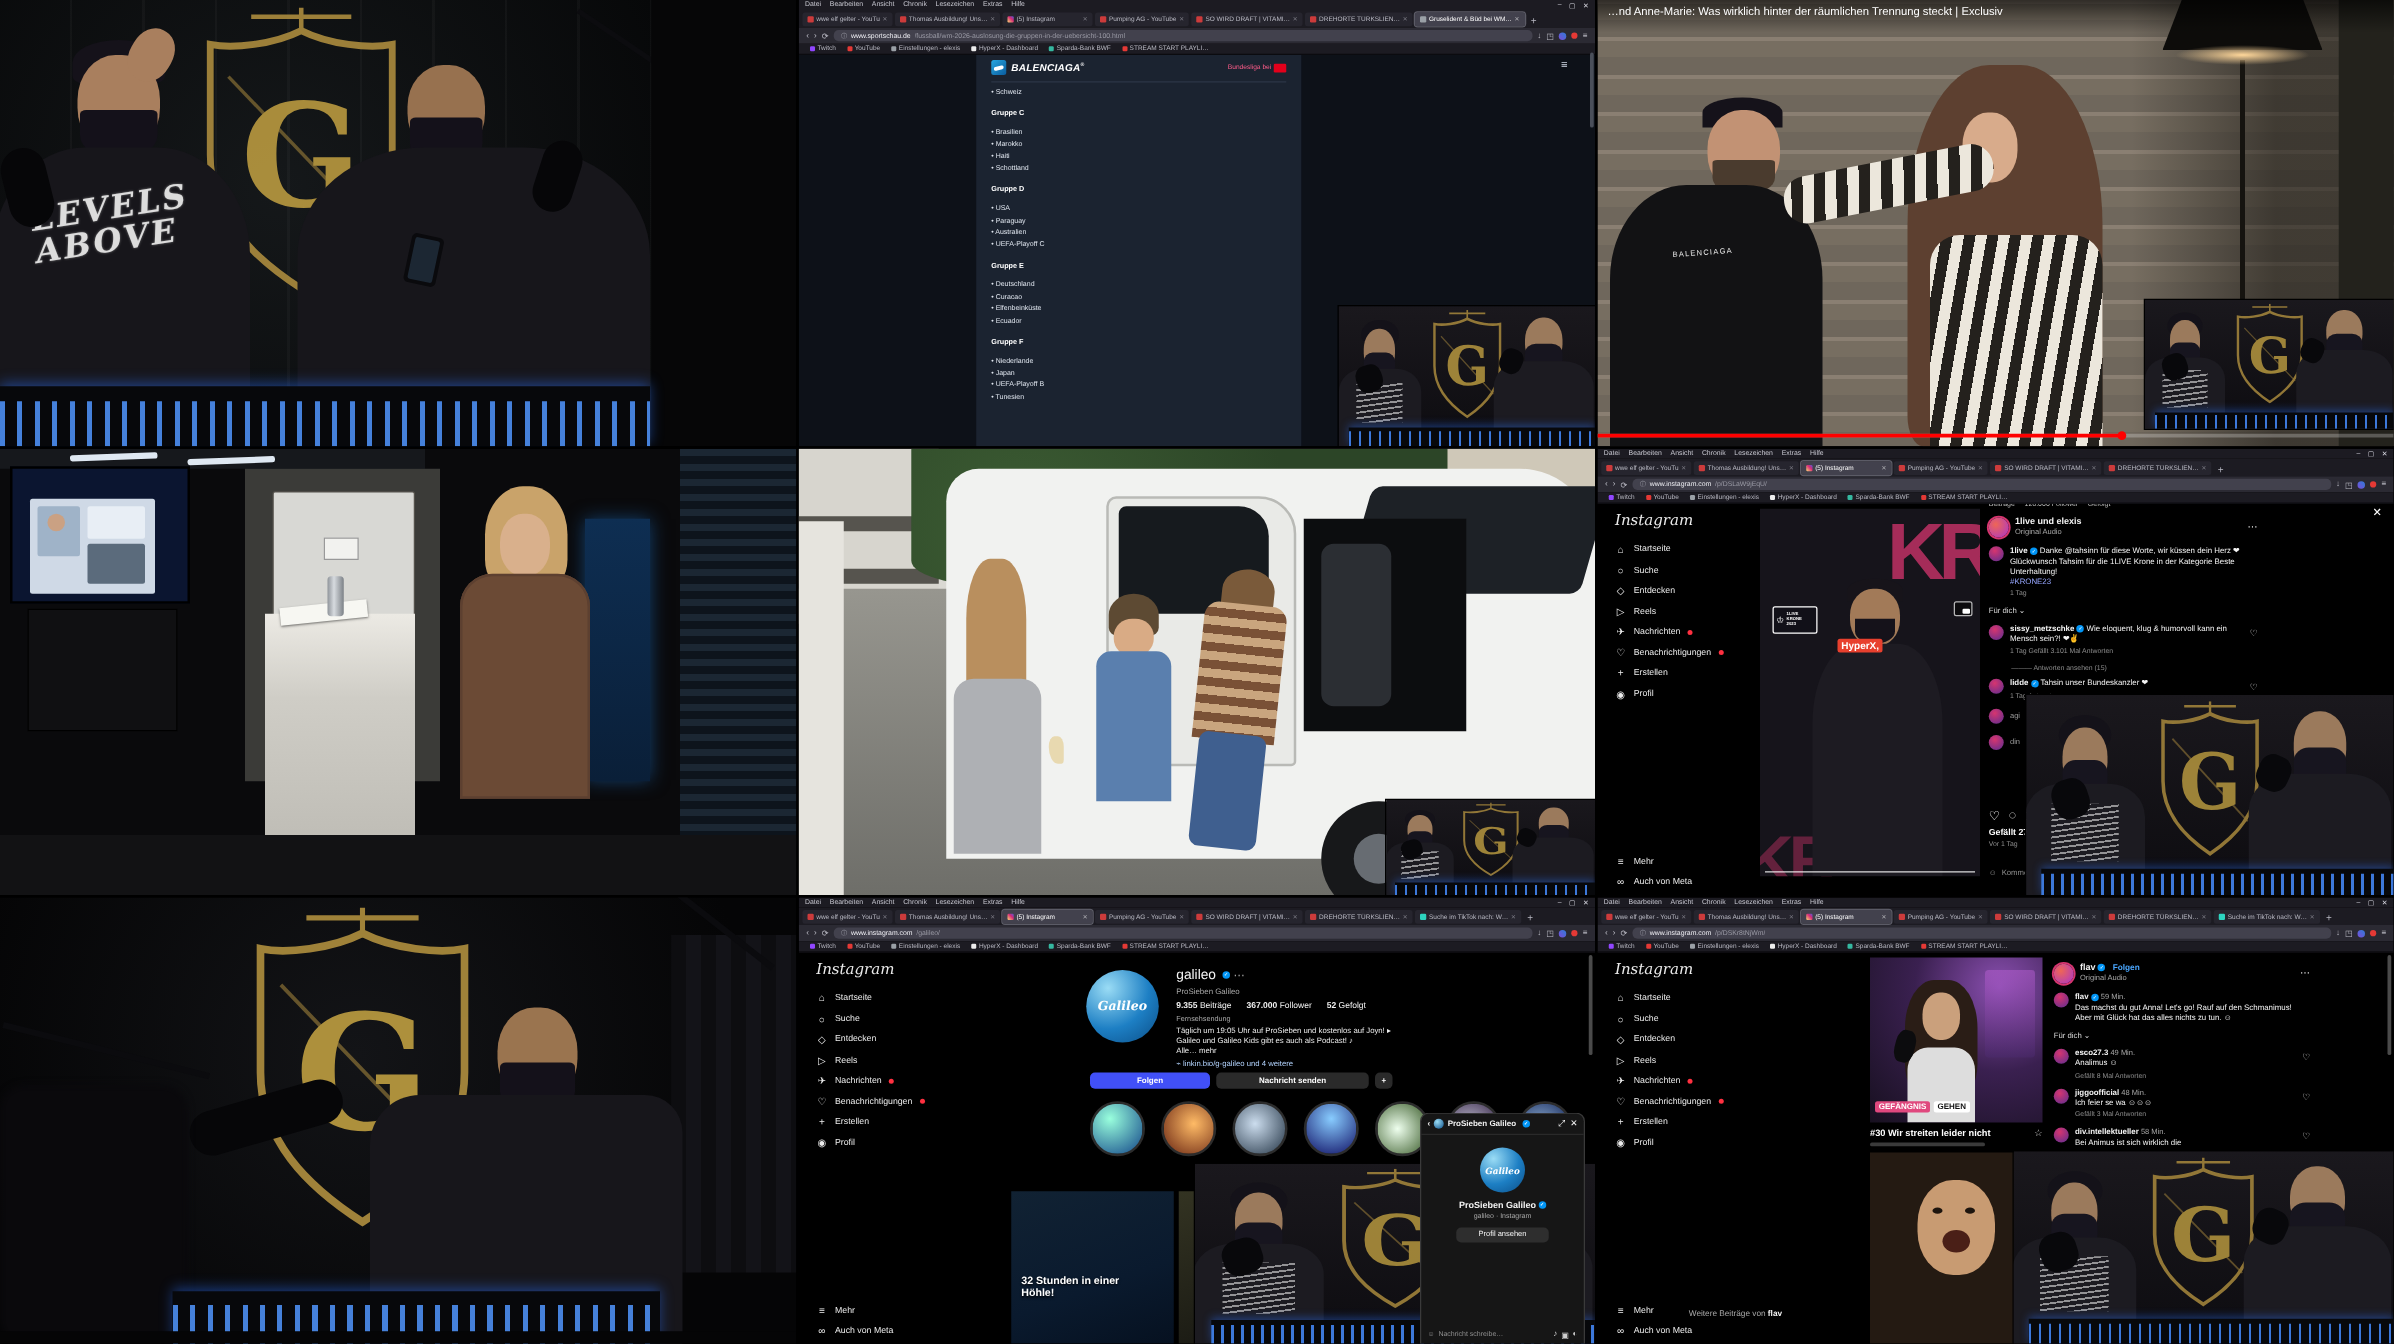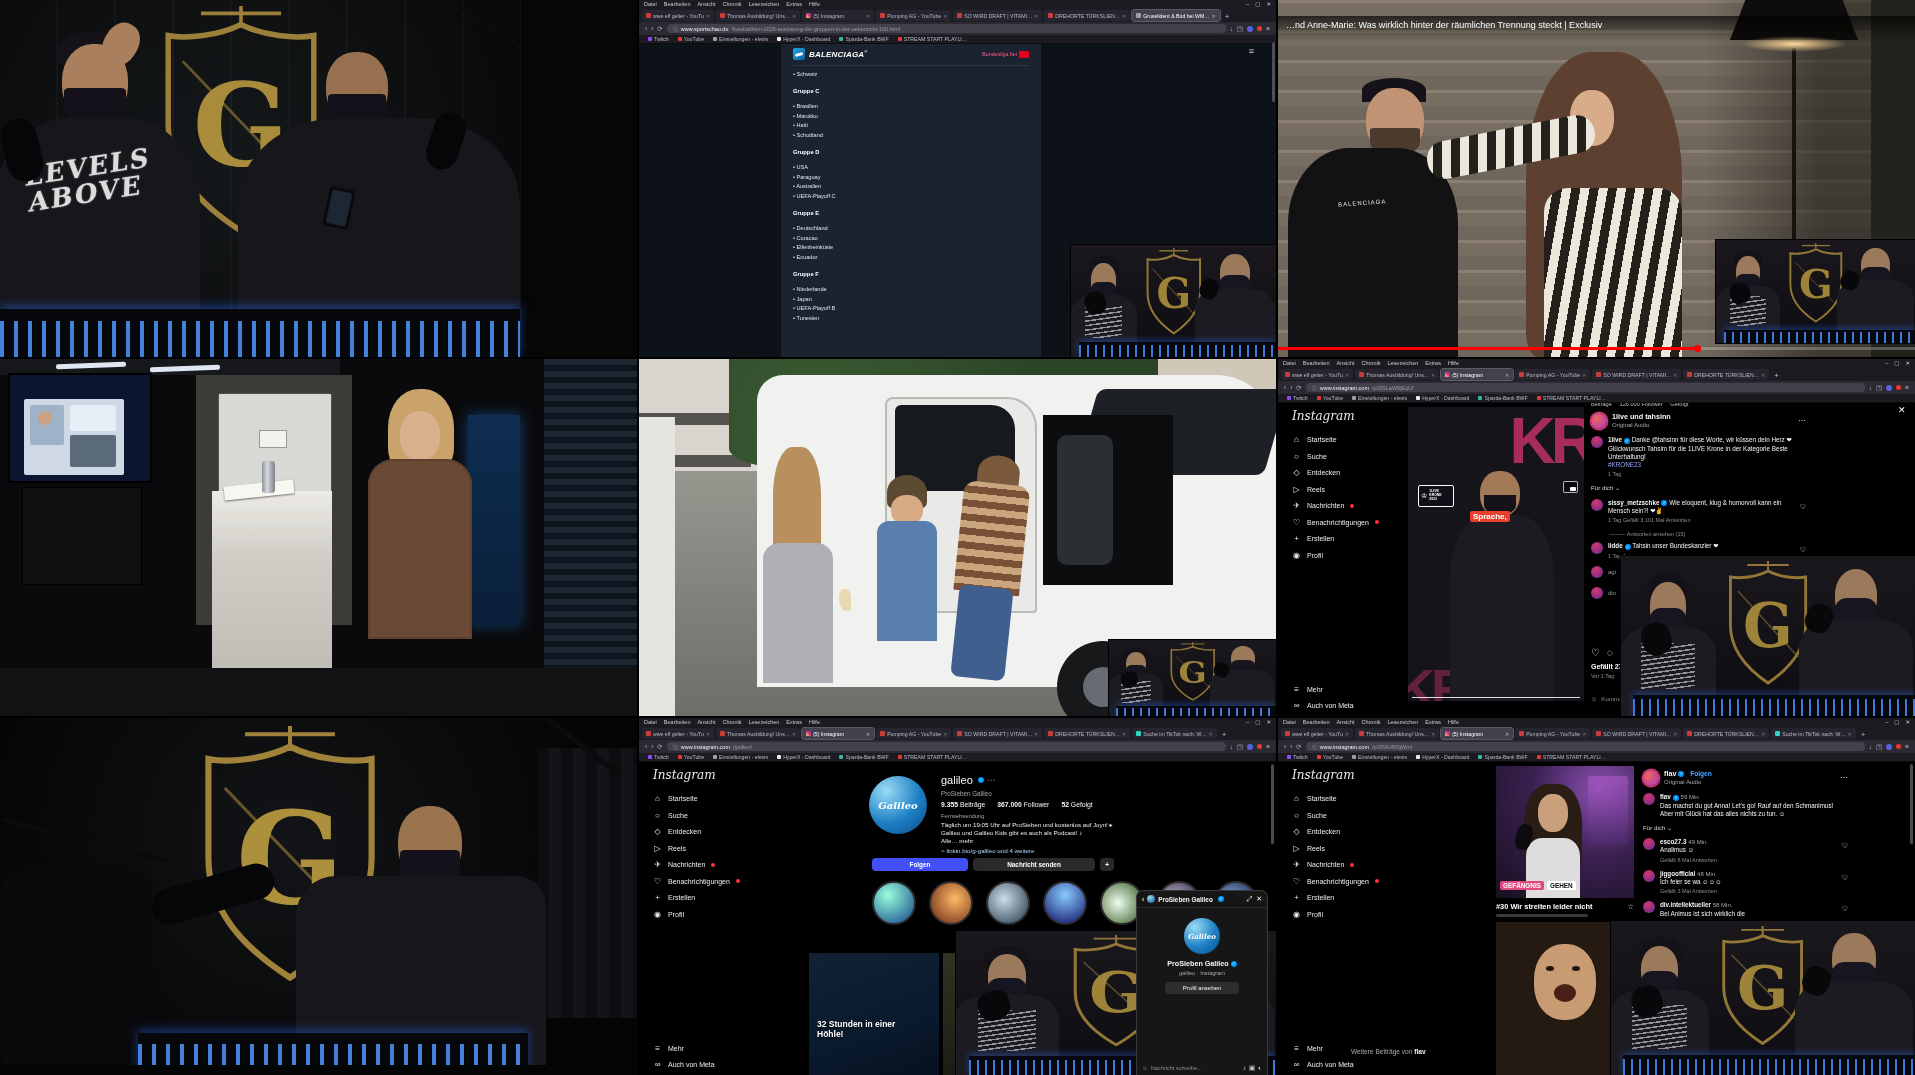--- a/index.html
+++ b/index.html
@@ -222,21 +222,21 @@
       font-family:"DejaVu Serif",serif;font-style:italic;font-weight:bold;font-size:26px;line-height:26px;
       color:#ededed;letter-spacing:2px;text-shadow:0 0 2px #888;opacity:.92}
   .phone{position:absolute;left:326px;top:188px;width:26px;height:40px;background:#0a0a0d;border-radius:4px;transform:rotate(12deg)}
   .phone::after{content:"";position:absolute;inset:3px;background:#1c2733;border-radius:2px}
 
   
   #c13 .planks{position:absolute;inset:0;background:
       repeating-linear-gradient(180deg,#8a7f72 0 3px,#776e61 3px 16px,#6f675c 16px 30px)}
   #c13 .darkright{position:absolute;right:0;top:0;width:210px;height:357px;
       background:linear-gradient(90deg,transparent,rgba(20,18,14,.55) 55%)}
-  .yt-titlebar{position:absolute;left:0;top:16px;right:0;height:26px;z-index:8;
+  .yt-titlebar{position:absolute;left:0;top:0;right:0;height:26px;z-index:8;
       background:linear-gradient(180deg,rgba(0,0,0,.65),rgba(0,0,0,0));color:#fff;font-size:9px;padding:4px 8px;box-sizing:border-box;white-space:nowrap}
   .lampshade{position:absolute;left:452px;top:0;width:128px;height:40px;background:#0d0c0a;
       clip-path:polygon(12% 0,88% 0,100% 100%,0 100%);z-index:3}
   .lampglow{position:absolute;left:462px;top:36px;width:108px;height:16px;background:radial-gradient(ellipse at center,#ffd79a,rgba(255,215,154,0) 70%);z-index:3}
   .lamppole{position:absolute;left:514px;top:48px;width:4px;height:200px;background:#15130f;z-index:2}
   .stripes{background:repeating-linear-gradient(100deg,#ece7dc 0 9px,#24211d 9px 18px)}
   .hoodie-txt{position:absolute;left:60px;top:200px;font-size:6px;color:#e8e8e8;letter-spacing:1px;transform:rotate(-4deg)}
   .yt-progress{position:absolute;left:0;right:0;bottom:7px;height:3px;background:rgba(255,255,255,.25);z-index:10}
   .yt-progress .fill{height:3px;background:#f00;position:relative}
   .yt-progress .knob{position:absolute;right:-3px;top:-2px;width:7px;height:7px;border-radius:50%;background:#f00}
@@ -860,30 +860,30 @@
         <div class="stage-man-beard"></div>
         <div class="stage-man-body"></div>
         <div class="badge-1live">
           <span class="crown">♔</span>
           <span class="lines">
             <span>1LIVE</span>
             <span>KRONE</span>
             <span>2023</span>
           </span>
         </div>
-        <div class="chip-red">Sprache,</div>
+        <div class="chip-red">HyperX,</div>
         <div class="pipbtn"></div>
         <div class="reel-progress"></div>
       </div>
 
       <div class="cmt-col">
         <div class="cmt-head">
           <span class="cmt-av"></span>
           <span>
-            <span class="cmt-name">1live und tahsinn</span><br>
+            <span class="cmt-name">1live und elexis</span><br>
             <span class="cmt-sub">Original Audio</span>
           </span>
           <span class="cmt-menu">⋯</span>
         </div>
         <div class="cmt-row">
           <span class="cmt-av small"></span>
           <span class="cmt-body">
             <b>1live</b><span class="vb"></span>
             <span>Danke @tahsinn für diese Worte, wir küssen dein Herz ❤ Glückwunsch Tahsim für die 1LIVE Krone in der Kategorie Beste Unterhaltung!</span><br>
             <span class="cmt-tag">#KRONE23</span>

